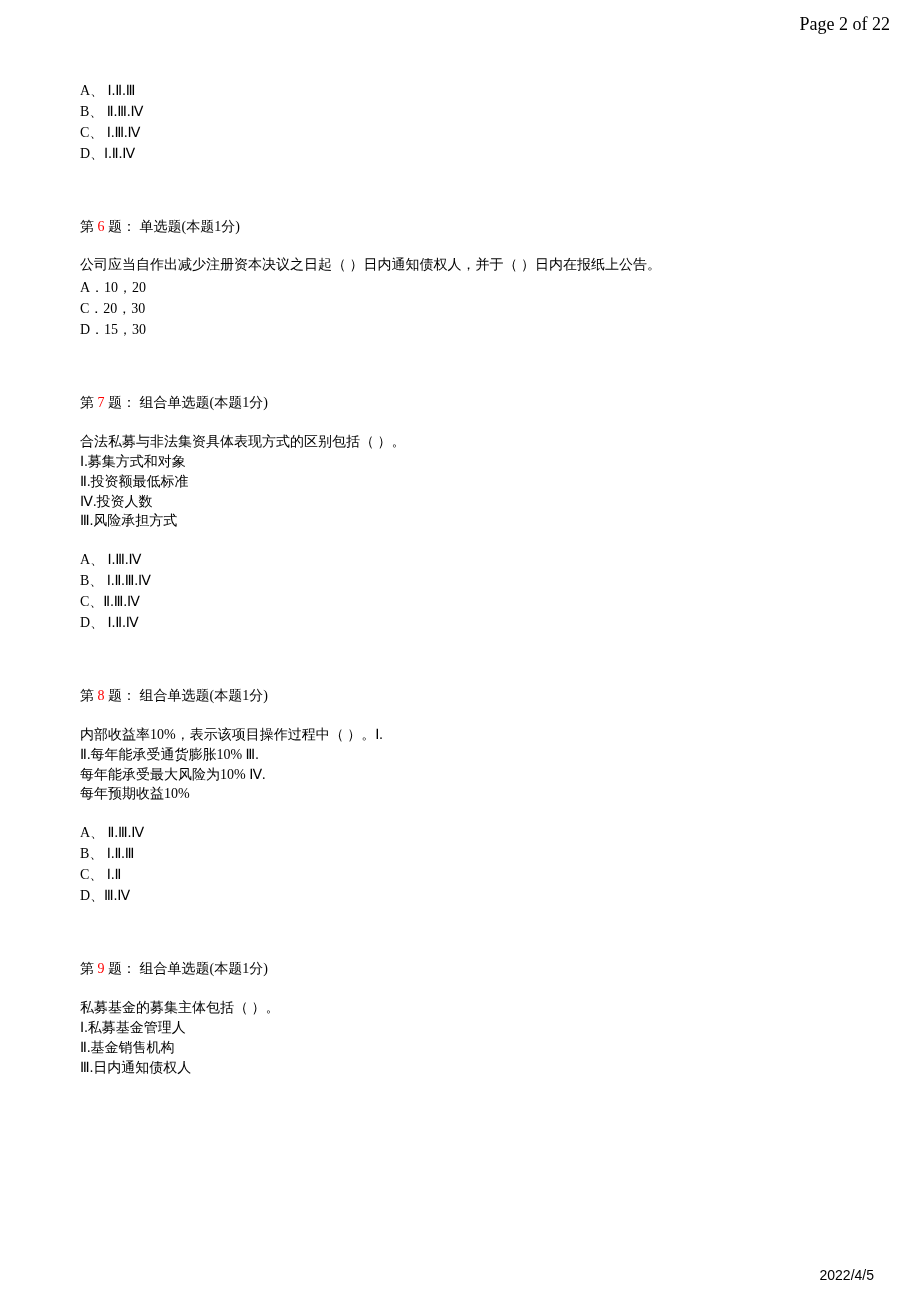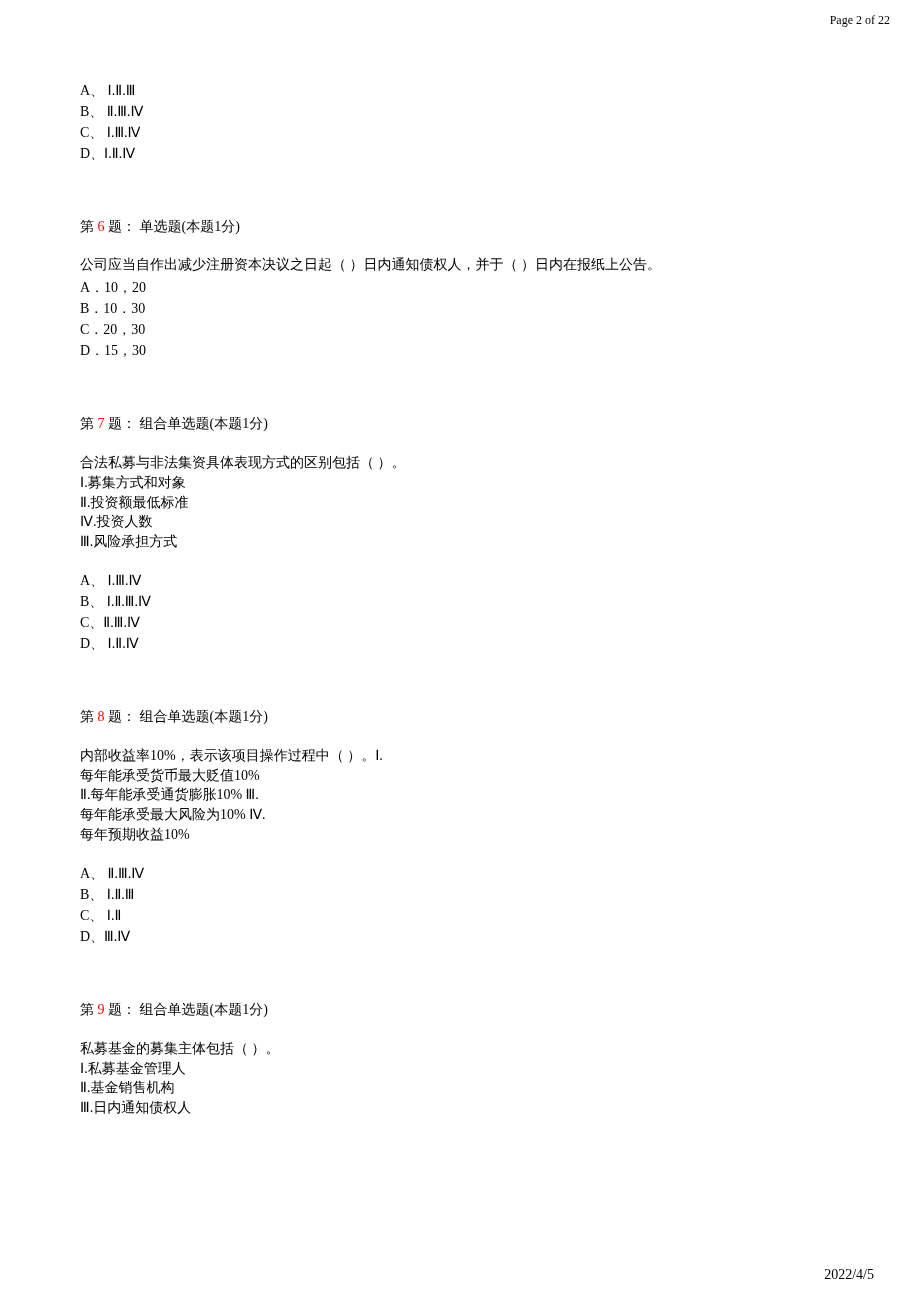--- a/index.html
+++ b/index.html
@@ -11,40 +11,40 @@
       font-size: 14px;
       color: #000;
       position: relative;
       line-height: 1.35;
     }
     .page-header {
       position: absolute;
       top: 12px;
       right: 30px;
       font-family: "Times New Roman", serif;
-      font-size: 12px;
+      font-size: 18px;
     }
     .content {
       position: absolute;
       top: 82px;
       left: 80px;
       width: 760px;
     }
     .options-block { margin-bottom: 54px; }
     .option-line { margin-bottom: 2px; }
     .q-header { margin-bottom: 20px; }
     .q-num { color: #f00; }
     .q-body { margin-bottom: 4px; }
     .q-stem-block { margin-bottom: 20px; }
     .stem-line { margin-bottom: 1px; }
     .page-footer {
       position: absolute;
       bottom: 16px;
       right: 46px;
-      font-family: Liberation Serif, serif;
+      font-family: Liberation Sans, sans-serif;
       font-size: 14px;
     }
   </style>
 </head>
 <body>
 
 <div class="page-header">
   <span>Page 2 of 22</span>
 </div>
 
@@ -57,21 +57,20 @@
     <div class="option-line">D、Ⅰ.Ⅱ.Ⅳ</div>
   </div>
 
   <div>
     <div class="q-header">
       <span>第 </span><span class="q-num">6</span><span> 题： 单选题(本题1分)</span>
     </div>
     <div class="q-body">公司应当自作出减少注册资本决议之日起（  ）日内通知债权人，并于（  ）日内在报纸上公告。</div>
     <div class="options-block">
       <div class="option-line">A．10，20</div>
-      <div class="option-line">B．10．30</div>
       <div class="option-line">C．20，30</div>
       <div class="option-line">D．15，30</div>
     </div>
   </div>
 
   <div>
     <div class="q-header">
       <span>第 </span><span class="q-num">7</span><span> 题： 组合单选题(本题1分)</span>
     </div>
     <div class="q-stem-block">
@@ -88,21 +87,20 @@
       <div class="option-line">D、 Ⅰ.Ⅱ.Ⅳ</div>
     </div>
   </div>
 
   <div>
     <div class="q-header">
       <span>第 </span><span class="q-num">8</span><span> 题： 组合单选题(本题1分)</span>
     </div>
     <div class="q-stem-block">
       <div class="stem-line">内部收益率10%，表示该项目操作过程中（  ）。Ⅰ.</div>
-      <div class="stem-line">每年能承受货币最大贬值10%</div>
       <div class="stem-line">Ⅱ.每年能承受通货膨胀10% Ⅲ.</div>
       <div class="stem-line">每年能承受最大风险为10% Ⅳ.</div>
       <div class="stem-line">每年预期收益10%</div>
     </div>
     <div class="options-block">
       <div class="option-line">A、 Ⅱ.Ⅲ.Ⅳ</div>
       <div class="option-line">B、 Ⅰ.Ⅱ.Ⅲ</div>
       <div class="option-line">C、 Ⅰ.Ⅱ</div>
       <div class="option-line">D、Ⅲ.Ⅳ</div>
     </div>

